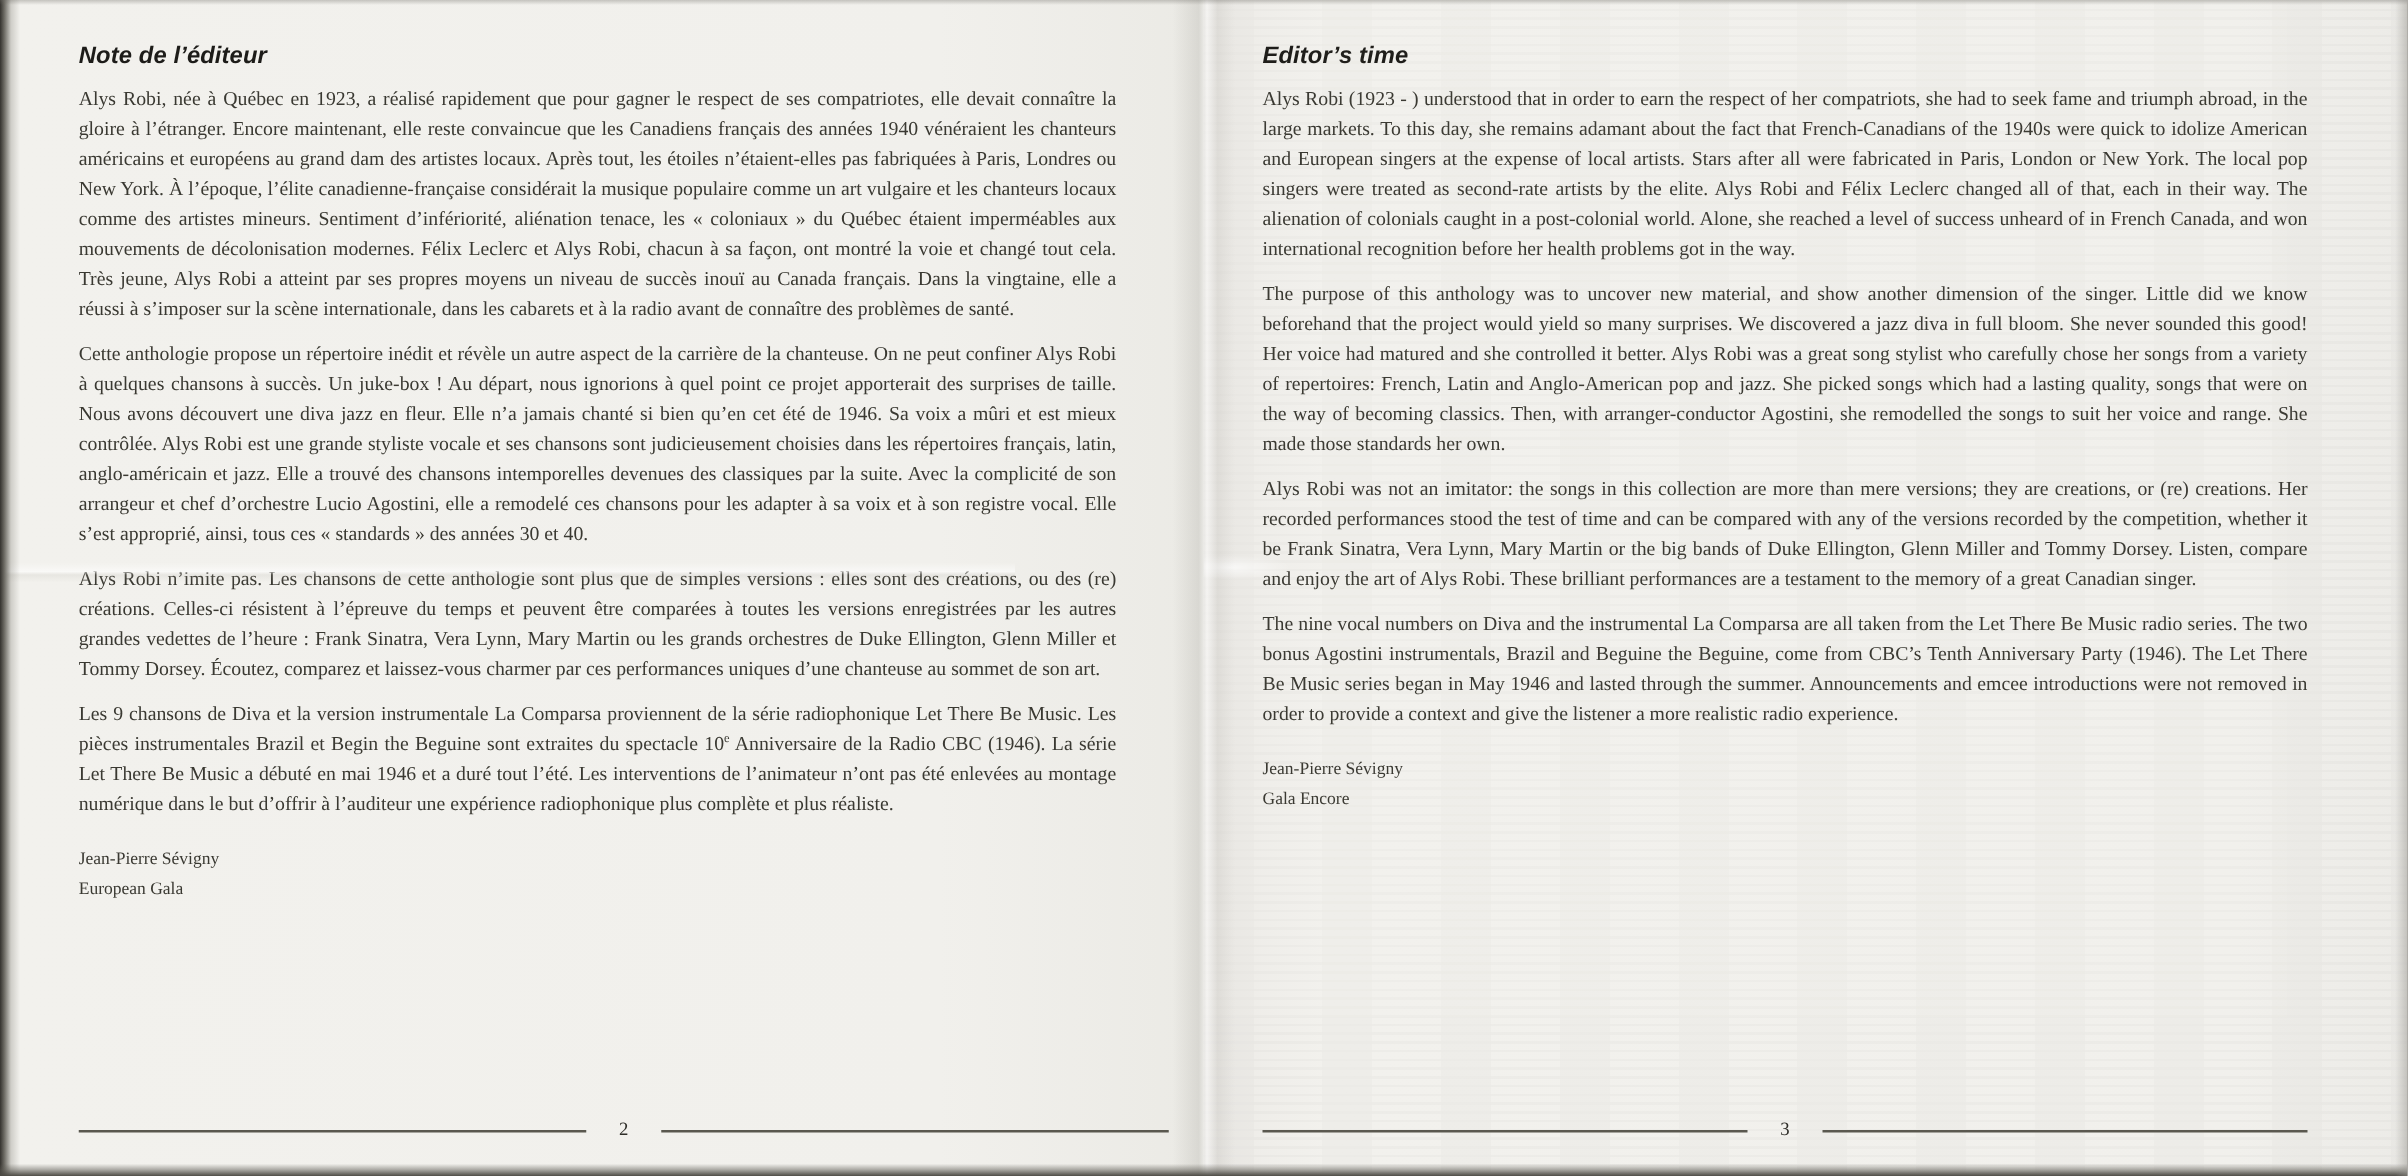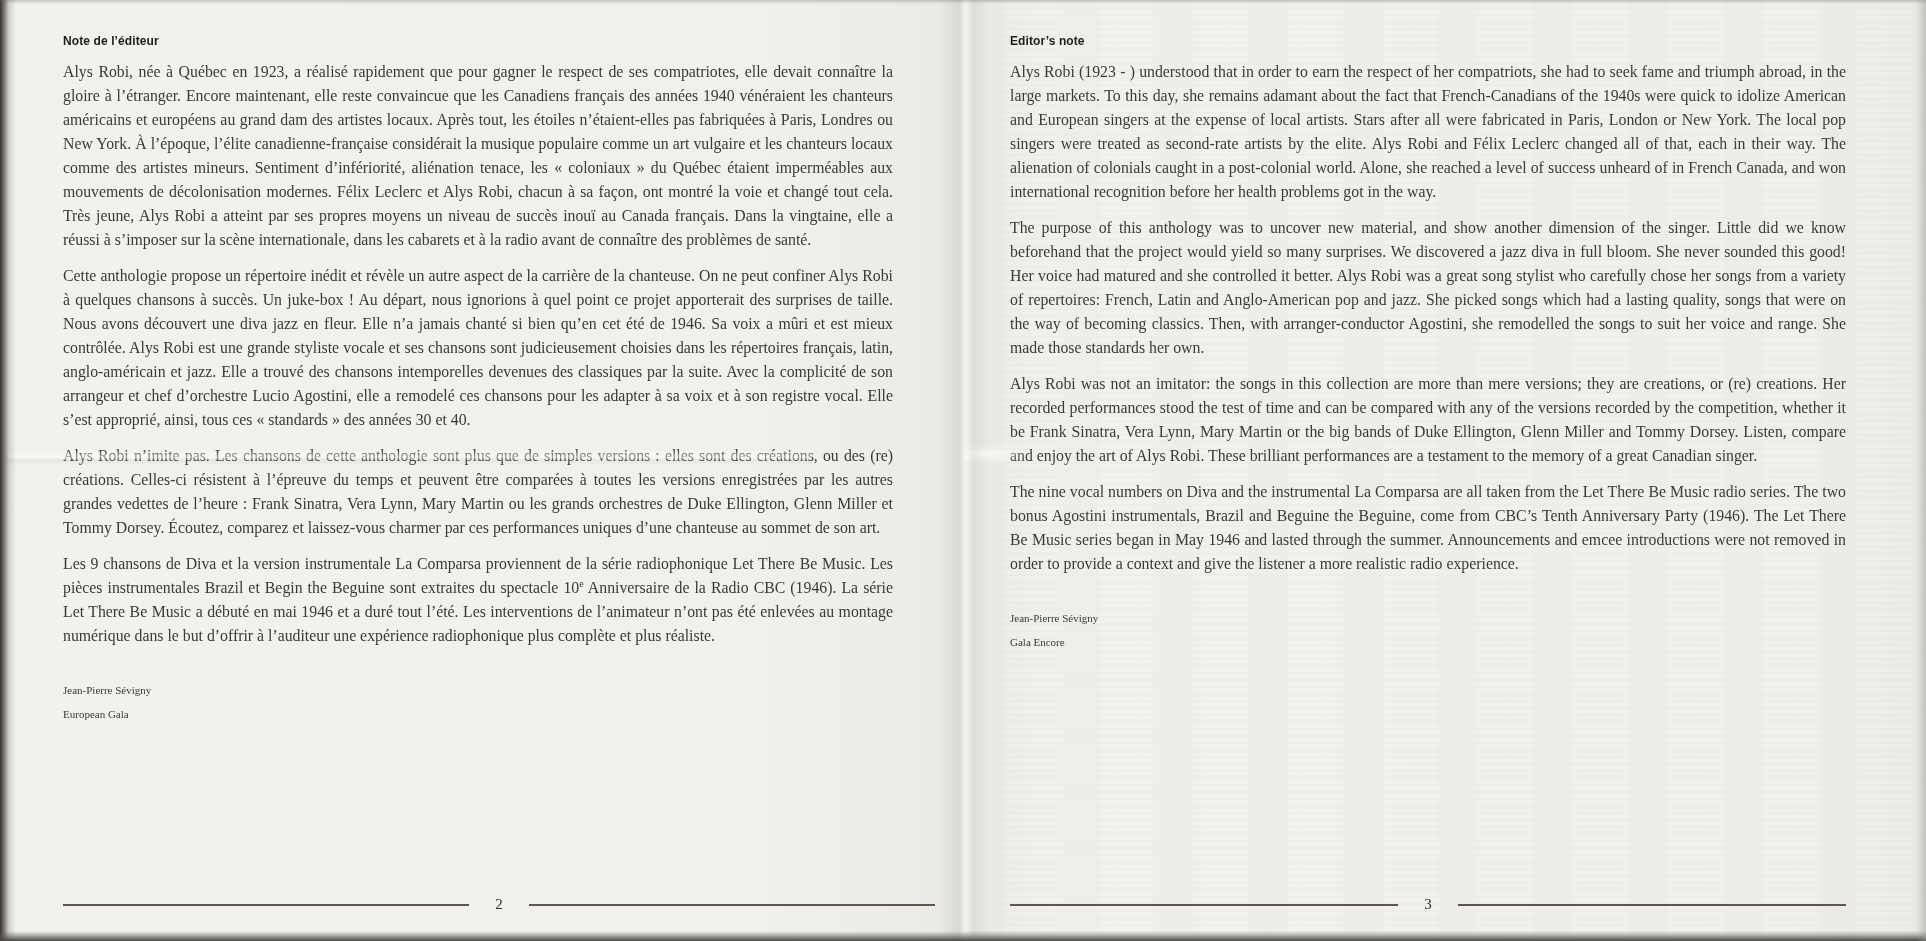--- a/index.html
+++ b/index.html
@@ -9,30 +9,30 @@
     font-family:"Liberation Serif", serif;
   }
   .page{position:absolute;top:0;height:100%;}
   .page-left{left:0;width:963px;background:linear-gradient(90deg,#f2f1ed 0%,#f1f0ec 78%,#ebeae5 100%);}
   .page-right{left:963px;width:963px;background:linear-gradient(90deg,#eceae6 0%,#f2f1ed 10%,#f1f0ec 86%,#ecebe7 100%);}
   .content{position:absolute;top:34px;}
   .page-left  .content{left:63px;width:830px;}
   .page-right .content{left:47px;width:836px;}
   h1.title{
     font-family:"Liberation Sans", sans-serif;
-    font-size:12px;font-weight:bold;color:#1d1c19;
-    margin:0 0 12px 0;letter-spacing:.1px;
+    font-size:19px;font-weight:bold;color:#1d1c19;
+    margin:0 0 12px 0;letter-spacing:.1px;font-style:italic;
   }
   .para{
     font-size:15.8px;line-height:24px;color:#3a3932;
     text-align:justify;margin:0 0 12px 0;
   }
   .it{}
   .para sup{font-size:10px;line-height:0;}
-  .sig{font-size:11px;line-height:24px;color:#3a3932;margin-top:30px;}
+  .sig{font-size:14px;line-height:24px;color:#3a3932;margin-top:20px;}
   .footer{position:absolute;top:896px;display:flex;align-items:center;}
   .page-left  .footer{left:63px;width:872px;}
   .page-right .footer{left:47px;width:836px;}
   .rule{flex:1;height:2px;background:#5a584f;}
   .pagenum{padding:0 26px;font-size:15px;color:#2e2d28;}
 
   
   .edge-left{position:absolute;left:0;top:0;width:16px;height:100%;z-index:5;
     background:linear-gradient(90deg,#34322e 0%,#6f6d66 22%,rgba(140,138,130,.35) 55%,rgba(140,138,130,0) 100%);}
   .edge-bottom{position:absolute;left:0;bottom:0;width:100%;height:10px;z-index:5;
@@ -72,21 +72,21 @@
     </div>
     <div class="footer">
       <div class="rule"></div>
       <div class="pagenum">2</div>
       <div class="rule"></div>
     </div>
   </div>
 
   <div class="page page-right">
     <div class="content">
-      <h1 class="title">Editor’s note</h1>
+      <h1 class="title">Editor’s time</h1>
       <div>
           <p class="para"><span>Alys Robi (1923 - ) understood that in order to earn the respect of her compatriots, she had to seek fame and triumph abroad, in the large markets. To this day, she remains adamant about the fact that French-Canadians of the 1940s were quick to idolize American and European singers at the expense of local artists. Stars after all were fabricated in Paris, London or New York. The local pop singers were treated as second-rate artists by the elite. Alys Robi and Félix Leclerc changed all of that, each in their way. The alienation of colonials caught in a post-colonial world. Alone, she reached a level of success unheard of in French Canada, and won international recognition before her health problems got in the way.</span></p>
           <p class="para"><span>The purpose of this anthology was to uncover new material, and show another dimension of the singer. Little did we know beforehand that the project would yield so many surprises. We discovered a jazz diva in full bloom. She never sounded this good! Her voice had matured and she controlled it better. Alys Robi was a great song stylist who carefully chose her songs from a variety of repertoires: French, Latin and Anglo-American pop and jazz. She picked songs which had a lasting quality, songs that were on the way of becoming classics. Then, with arranger-conductor Agostini, she remodelled the songs to suit her voice and range. She made those standards her own.</span></p>
           <p class="para"><span>Alys Robi was not an imitator: the songs in this collection are more than mere versions; they are creations, or (re) creations. Her recorded performances stood the test of time and can be compared with any of the versions recorded by the competition, whether it be Frank Sinatra, Vera Lynn, Mary Martin or the big bands of Duke Ellington, Glenn Miller and Tommy Dorsey. Listen, compare and enjoy the art of Alys Robi. These brilliant performances are a testament to the memory of a great Canadian singer.</span></p>
           <p class="para"><span>The nine vocal numbers on </span><span class="it">Diva</span><span> and the instrumental </span><span class="it">La Comparsa</span><span> are all taken from the </span><span class="it">Let There Be Music</span><span> radio series. The two bonus Agostini instrumentals, </span><span class="it">Brazil</span><span> and </span><span class="it">Beguine the Beguine</span><span>, come from CBC’s Tenth Anniversary Party (1946). The </span><span class="it">Let There Be Music</span><span> series began in May 1946 and lasted through the summer. Announcements and emcee introductions were not removed in order to provide a context and give the listener a more realistic radio experience.</span></p>
         </div>
       <div class="sig">
         <div>Jean-Pierre Sévigny</div>
         <div>Gala Encore</div>
       </div>

